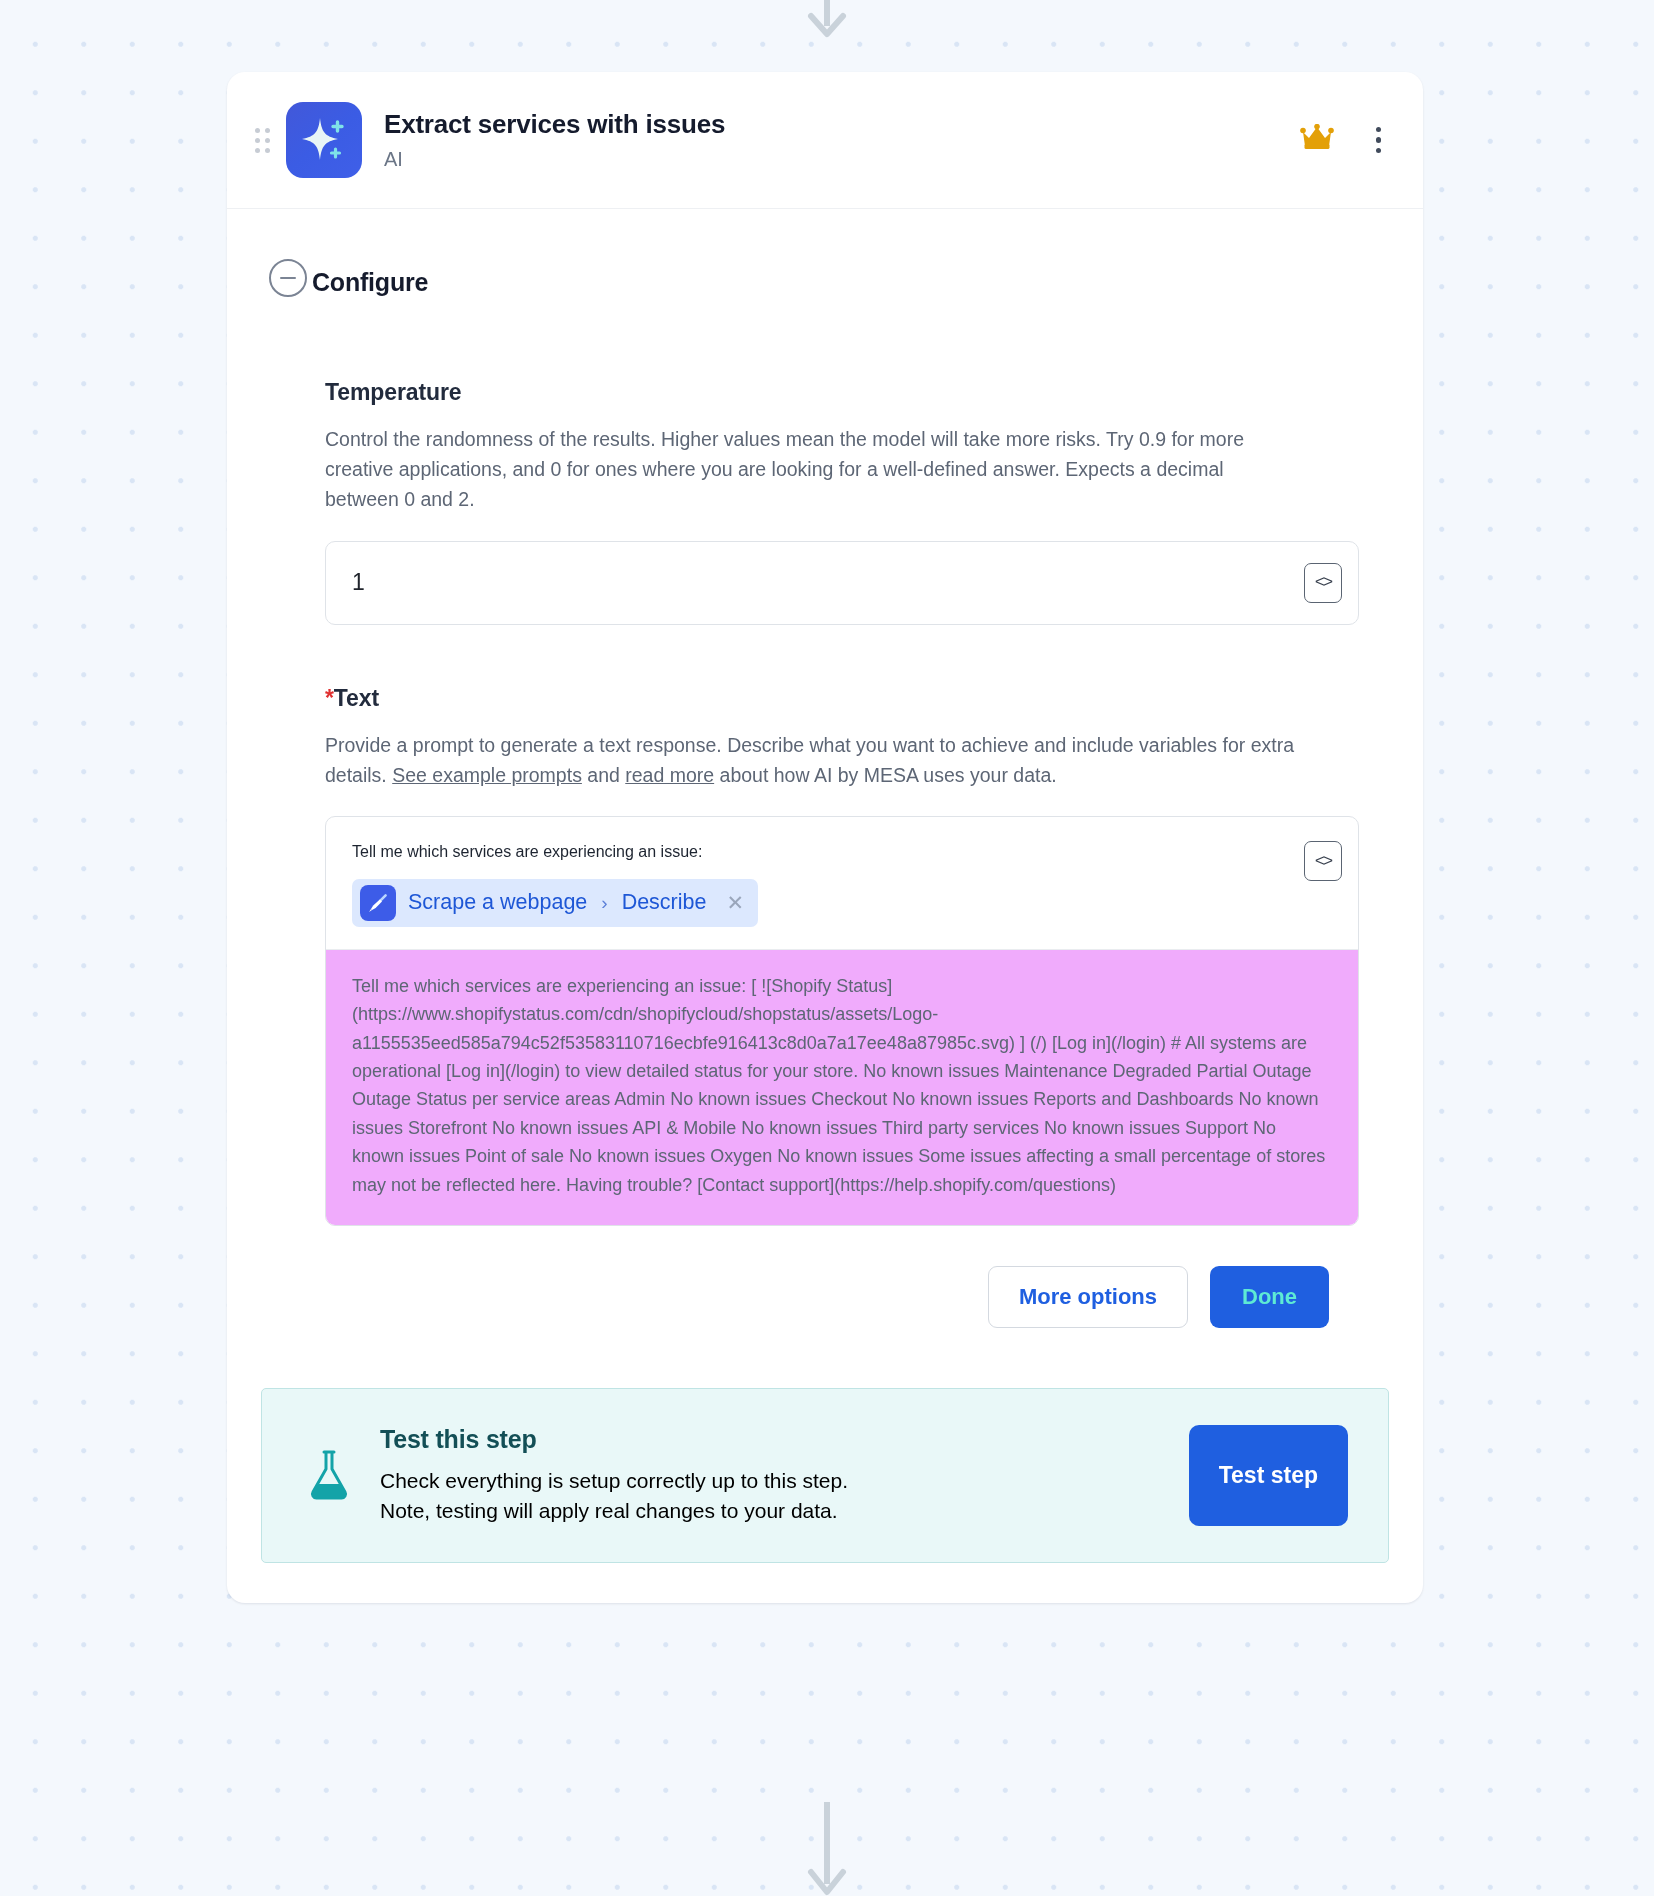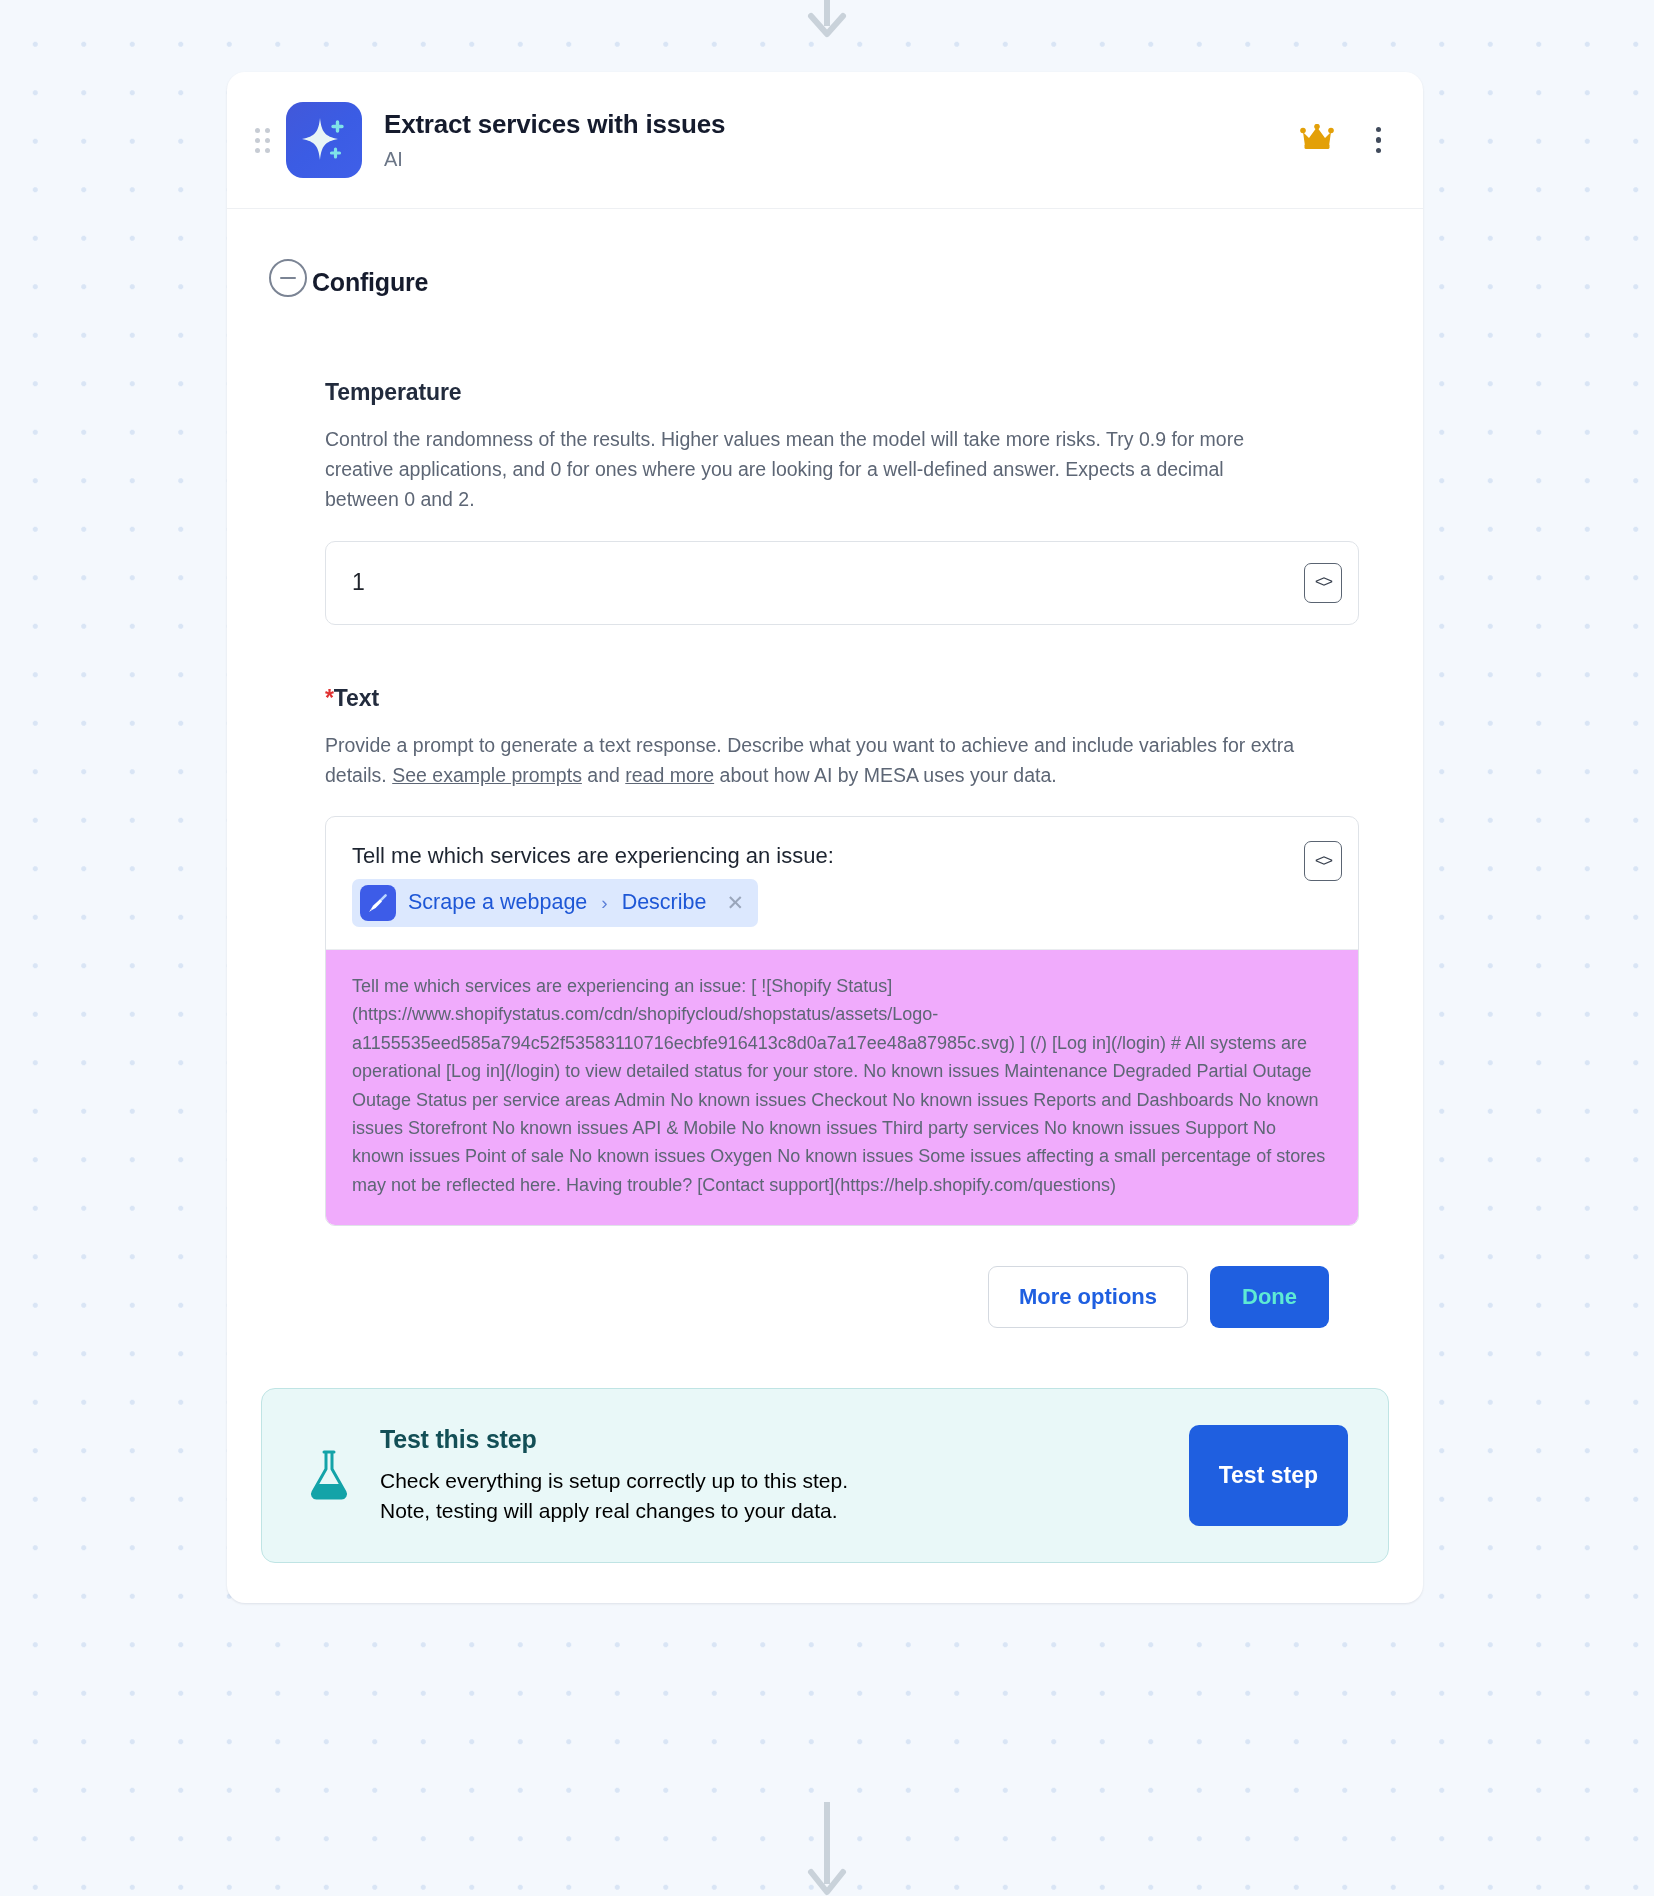--- a/index.html
+++ b/index.html
@@ -201,24 +201,24 @@
     background: #fff;
   }
   .prompt-editor {
     display: flex;
     align-items: flex-start;
     padding: 24px 16px 22px 26px;
     gap: 12px;
   }
   .prompt-editor-main { flex: 1 1 auto; min-width: 0; }
   .prompt-line {
-    font-size: 22px;
+    font-size: 16px;
     color: #1d2430;
     line-height: 1.35;
-    margin-bottom: 8px;
+    margin-bottom: 16px;
   }
 
   .var-chip {
     display: inline-flex;
     align-items: center;
     gap: 12px;
     background: #dce8fe;
     border-radius: 7px;
     padding: 6px 14px 6px 8px;
     max-width: 100%;
@@ -281,21 +281,21 @@
     background: #1f5fe0;
     color: #5eead4;
     padding: 18px 32px;
   }
 
   
   .test-panel {
     margin: 60px 0 0 0;
     background: #e9f8f8;
     border: 1px solid #bfe4e4;
-    border-radius: 14px;
+    border-radius: 5px;
     padding: 36px 40px 36px 44px;
     display: flex;
     align-items: center;
     gap: 28px;
   }
   .flask-icon { flex: none; }
   .test-text { flex: 1 1 auto; }
   .test-title {
     font-size: 25px;
     font-weight: bold;

